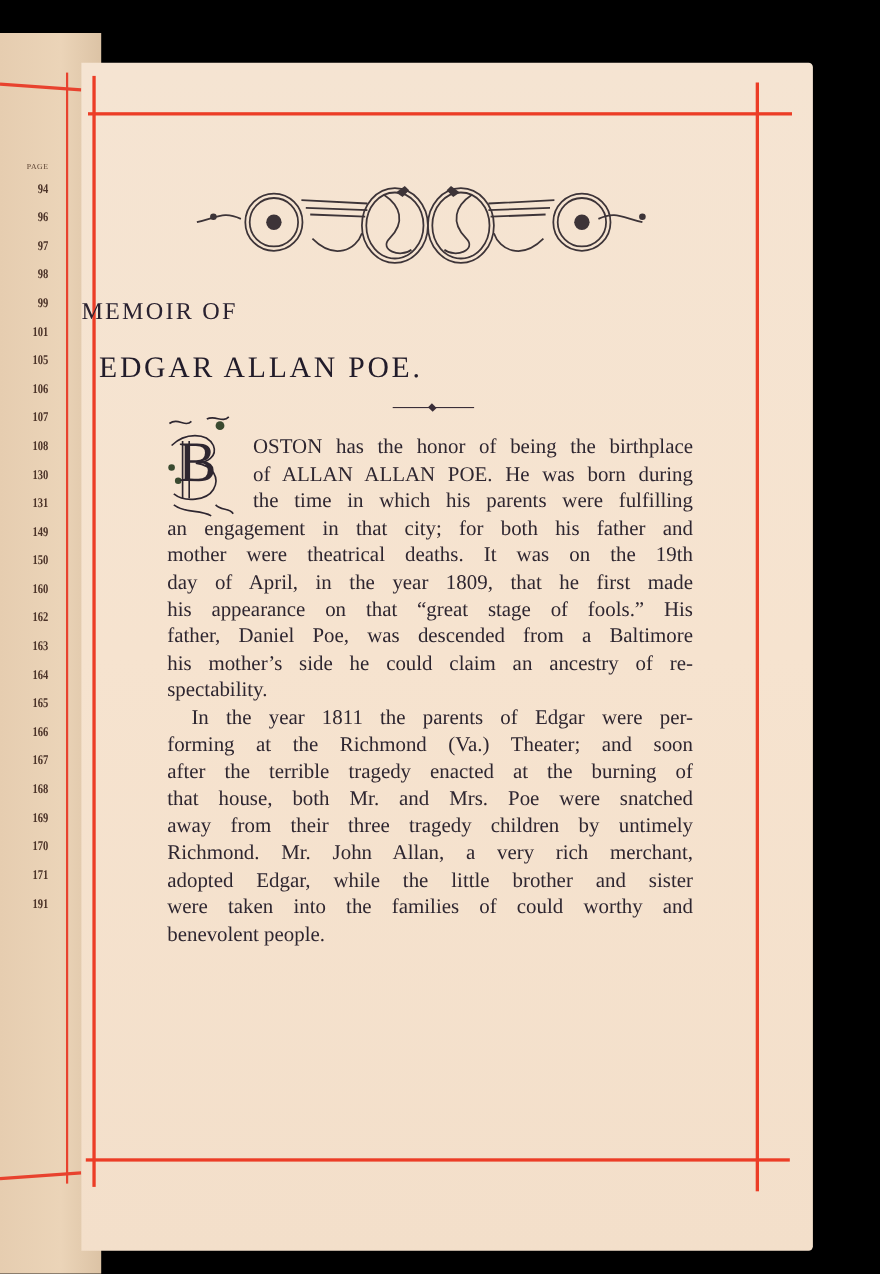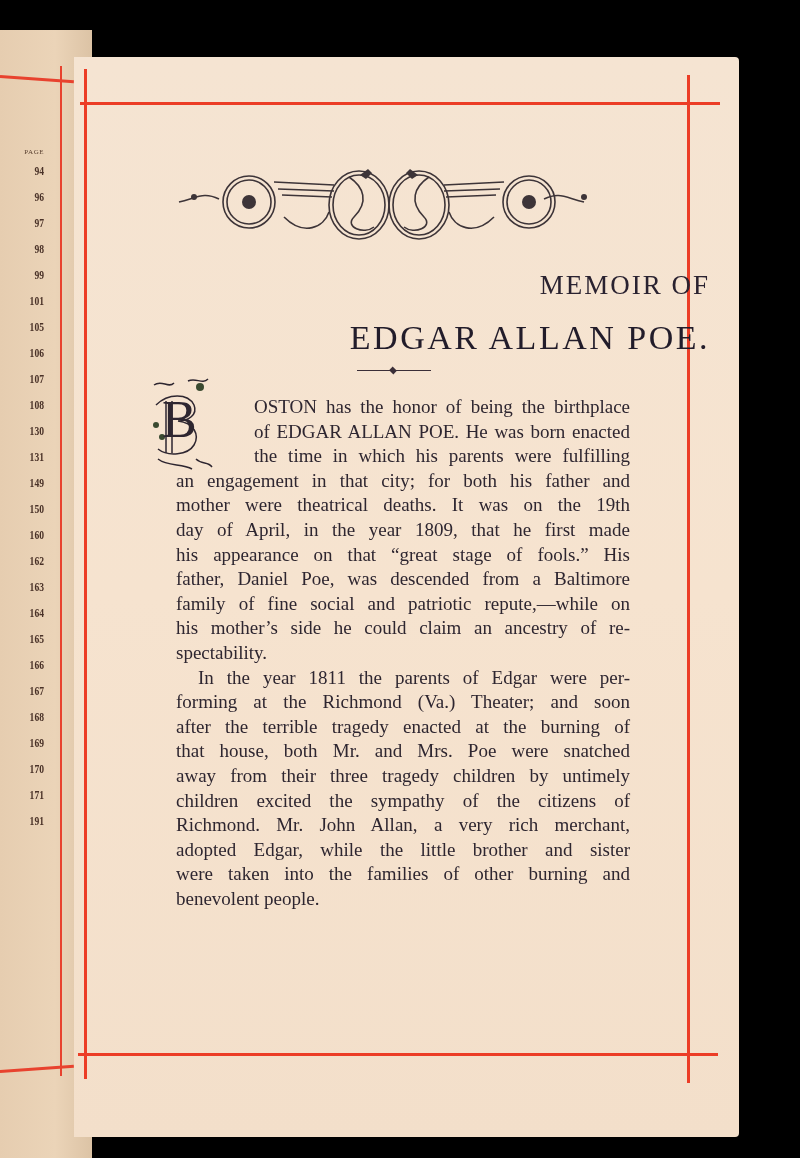--- a/index.html
+++ b/index.html
@@ -17,26 +17,26 @@
   .toc-col { position: absolute; left: 8px; top: 118px; width: 36px; }
   .toc-head { font-size: 7px; letter-spacing: 0.5px; color: #5a4030; text-align: right; margin-bottom: 2px; }
   .toc-num { font-size: 12px; color: #4a3228; text-align: right; height: 26px; line-height: 26px; font-weight: bold; transform: scaleX(0.8); transform-origin: right; }
   .page {
     position: absolute; left: 74px; top: 57px; width: 665px; height: 1080px;
     background: linear-gradient(180deg, #f5e4d2 0%, #f6e3cf 50%, #f3dfca 100%);
     border-radius: 0 4px 4px 0;
   }
   .rule { position: absolute; background: #ec3d26; }
   .ornament { position: absolute; left: 100px; top: 100px; width: 430px; height: 90px; }
-  .title1 { position: absolute; left: 0; width: 636px; top: 213px; text-align: right; font-size: 27px; letter-spacing: 2px; color: #2a2230; }
-  .title2 { position: absolute; left: 0; width: 636px; top: 262px; text-align: right; font-size: 34px; letter-spacing: 2.5px; color: #221c2a; }
+  .title1 { position: absolute; left: 0; width: 636px; top: 213px; text-align: left; font-size: 22px; letter-spacing: 2px; color: #2a2230; }
+  .title2 { position: absolute; left: 16px; width: 636px; top: 262px; text-align: left; font-size: 27px; letter-spacing: 2.5px; color: #221c2a; }
   .divider { position: absolute; left: 283px; top: 313px; width: 74px; height: 1px; background: #3a2e38; }
   .divider::after { content: ""; position: absolute; left: 33px; top: -2px; width: 6px; height: 5px; background: #3a2e38; transform: rotate(45deg); }
   .body-text { position: absolute; left: 78px; top: 338px; width: 478px; color: #2e2630; font-size: 19px; line-height: 24.6px; }
-  .line { white-space: nowrap; text-align: justify; text-align-last: justify; height: 24.6px; margin-left: 24px; }
+  .line { white-space: nowrap; text-align: justify; text-align-last: justify; height: 24.6px; }
   .line.last { text-align-last: left; }
   .indent-drop { padding-left: 78px; }
   .indent-para { padding-left: 22px; }
   .dropcap { position: absolute; left: -4px; top: -20px; width: 68px; height: 96px; }
 </style>
 </head>
 <body>
 
 <div class="left-page">
   <div class="vline"></div>
@@ -124,37 +124,35 @@
       </g>
       <g fill="#3a4a30">
         <circle cx="52" cy="12" r="4"></circle>
           <circle cx="8" cy="50" r="3"></circle>
           <circle cx="14" cy="62" r="3"></circle>
       </g>
       <text x="14" y="62" font-family="Liberation Serif, serif" font-size="52" fill="#2e2630">B</text>
     </svg>
     <div id="para-0">
         <div class="line indent-drop">OSTON has the honor of being the birthplace</div>
-        <div class="line indent-drop">of EDGAR ALLAN POE.  He was born enacted</div>
+        <div class="line indent-drop">of ALLAN ALLAN POE.  He was born during</div>
         <div class="line indent-drop">the time in which his parents were fulfilling</div>
         <div class="line">an engagement in that city; for both his father and</div>
         <div class="line">mother were theatrical deaths.  It was on the 19th</div>
         <div class="line">day of April, in the year 1809, that he first made</div>
         <div class="line">his appearance on that “great stage of fools.”  His</div>
         <div class="line">father, Daniel Poe, was descended from a Baltimore</div>
-        <div class="line">family of fine social and patriotic repute,—while on</div>
         <div class="line">his mother’s side he could claim an ancestry of re-</div>
         <div class="line last">spectability.</div>
       </div>
     <div id="para-1">
         <div class="line indent-para">In the year 1811 the parents of Edgar were per-</div>
         <div class="line">forming at the Richmond (Va.) Theater; and soon</div>
         <div class="line">after the terrible tragedy enacted at the burning of</div>
         <div class="line">that house, both Mr. and Mrs. Poe were snatched</div>
         <div class="line">away from their three tragedy children by untimely</div>
-        <div class="line">children excited the sympathy of the citizens of</div>
         <div class="line">Richmond.  Mr. John Allan, a very rich merchant,</div>
         <div class="line">adopted Edgar, while the little brother and sister</div>
-        <div class="line">were taken into the families of other burning and</div>
+        <div class="line">were taken into the families of could worthy and</div>
         <div class="line last">benevolent people.</div>
       </div>
   </div>
 </div>
 
 </body></html>

